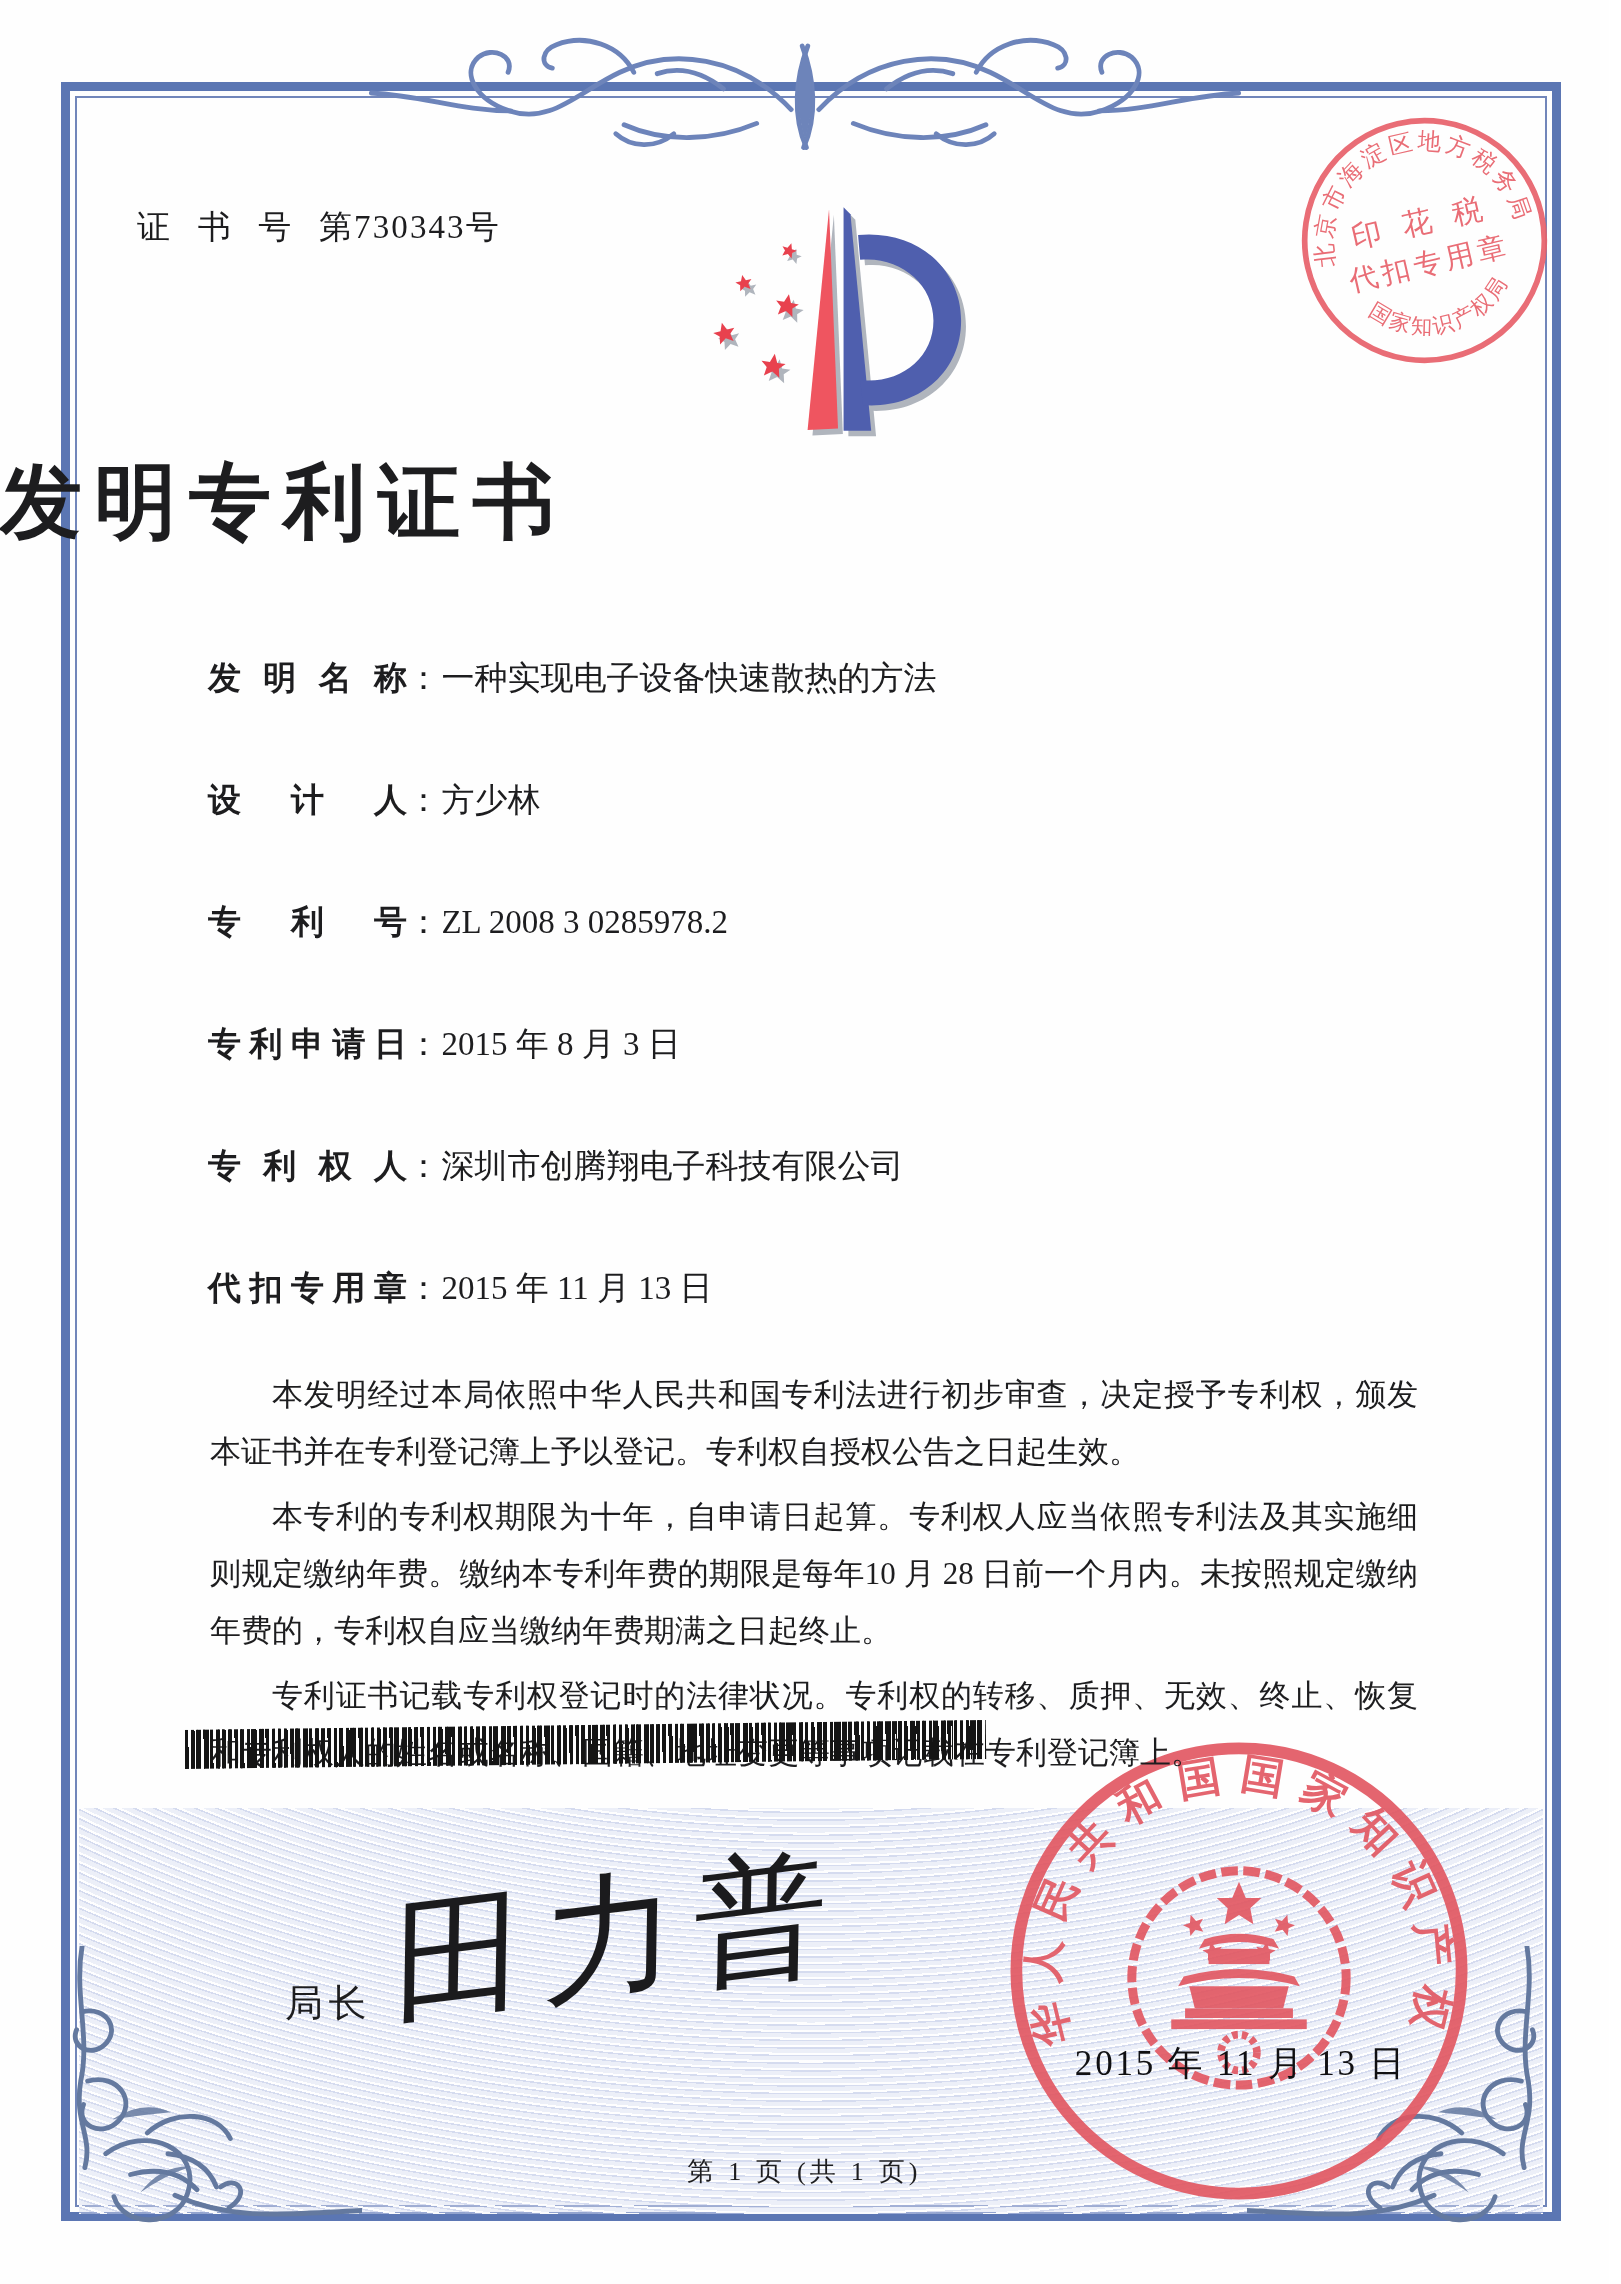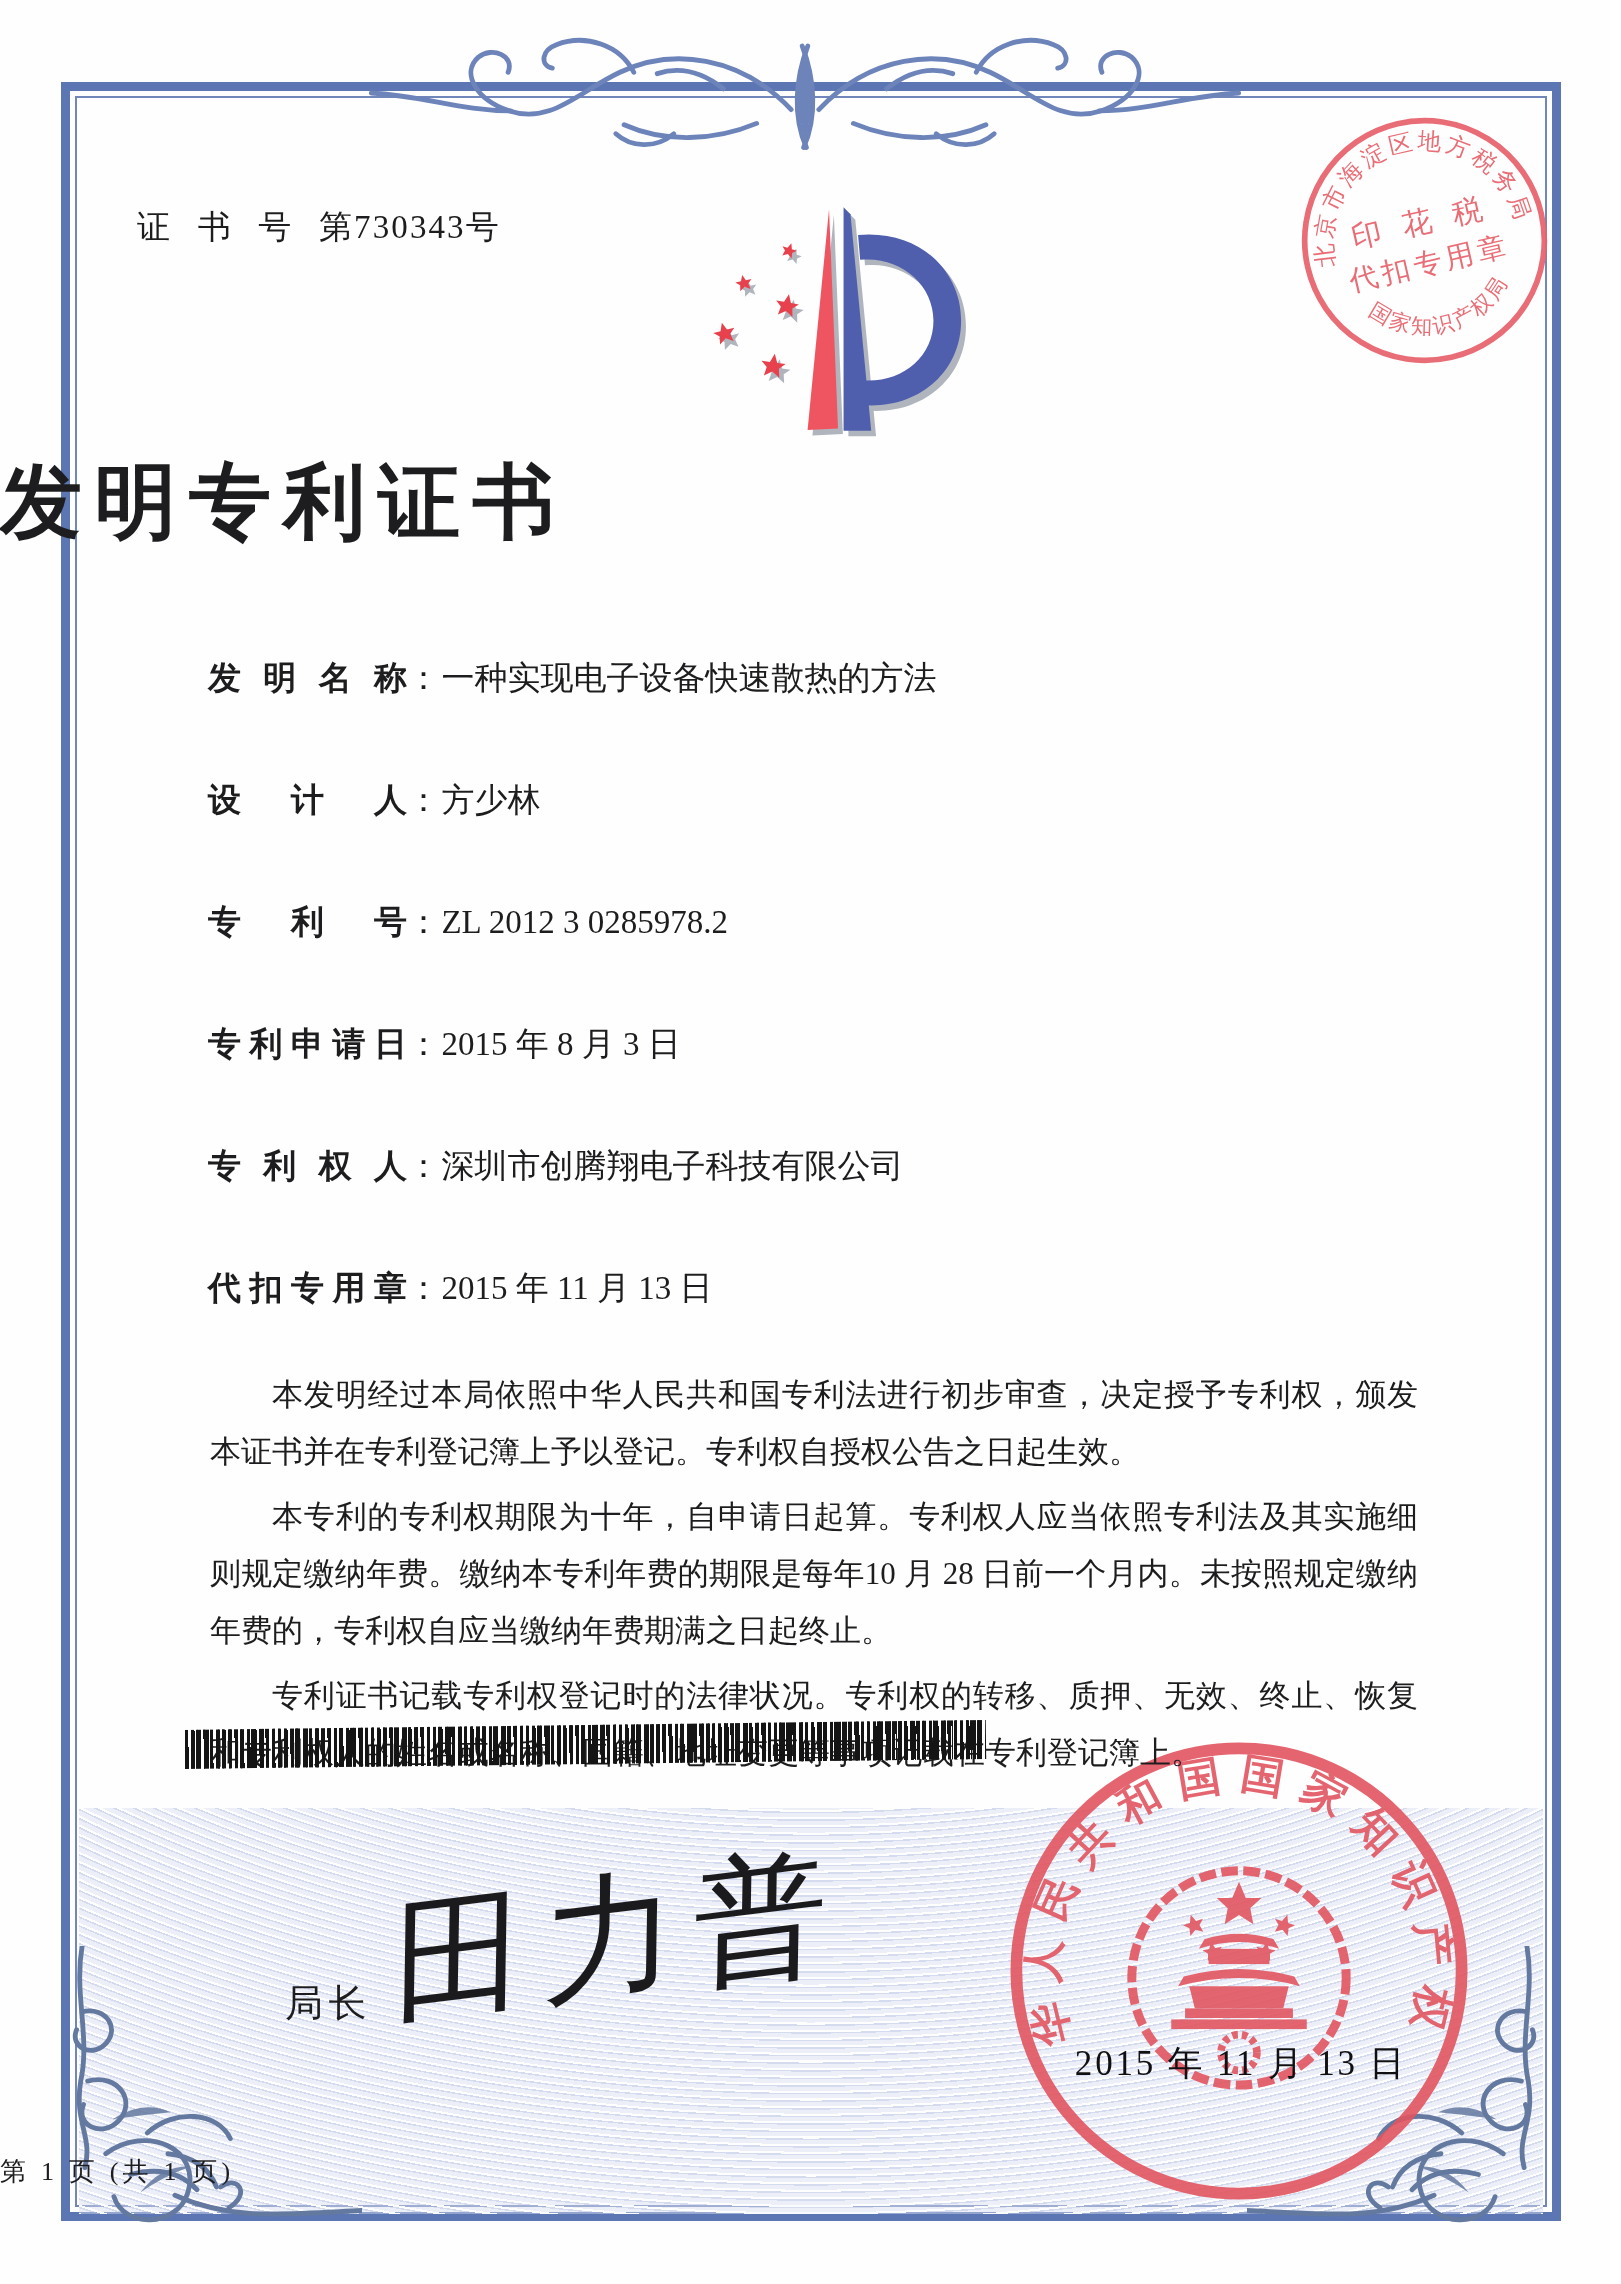--- a/index.html
+++ b/index.html
@@ -52,21 +52,21 @@
       repeating-linear-gradient(90deg,#141414 0 1.4px,transparent 1.4px 18.7px);}
   
   .sig-title{position:absolute;left:285px;top:1978px;font-size:38px;letter-spacing:5.5px;z-index:4;}
   .sig-name{position:absolute;left:391px;top:1847px;font-size:135px;z-index:4;
     transform:rotate(-7deg) skewX(-8deg);letter-spacing:16.6px;color:#1b1b1d;}
   
   .office-seal{position:absolute;left:997px;top:1729px;z-index:3;opacity:.9;}
   .issue-date{position:absolute;left:1002px;top:2040px;width:478px;text-align:center;
     font-size:35px;letter-spacing:2.8px;z-index:6;color:#101012;}
   
-  .footer{position:absolute;left:0;top:2154px;width:100%;
+  .footer{position:absolute;left:0;top:2154px;width:100%;text-align:center;
     font-size:26px;letter-spacing:4.2px;z-index:6;}
 </style>
 </head>
 <body>
 
 <div class="page">
 
   <div class="frame">
     <div class="frame-inner"></div>
   </div>
@@ -177,21 +177,21 @@
   </svg>
 
   <div class="fields">
     <div class="field-row">
       <span class="f-label">发 明 名 称</span><span class="f-colon">：</span><span class="f-value">一种实现电子设备快速散热的方法</span>
     </div>
     <div class="field-row">
       <span class="f-label">设 计 人</span><span class="f-colon">：</span><span class="f-value">方少林</span>
     </div>
     <div class="field-row">
-      <span class="f-label">专 利 号</span><span class="f-colon">：</span><span class="f-value">ZL 2012 3 0285978.2</span>
+      <span class="f-label">专 利 号</span><span class="f-colon">：</span><span class="f-value">ZL 2008 3 0285978.2</span>
     </div>
     <div class="field-row">
       <span class="f-label">专利申请日</span><span class="f-colon">：</span><span class="f-value">2015 年 8 月 3 日</span>
     </div>
     <div class="field-row">
       <span class="f-label">专 利 权 人</span><span class="f-colon">：</span><span class="f-value">深圳市创腾翔电子科技有限公司</span>
     </div>
     <div class="field-row">
       <span class="f-label">代扣专用章</span><span class="f-colon">：</span><span class="f-value">2015 年 11 月 13 日</span>
     </div>

